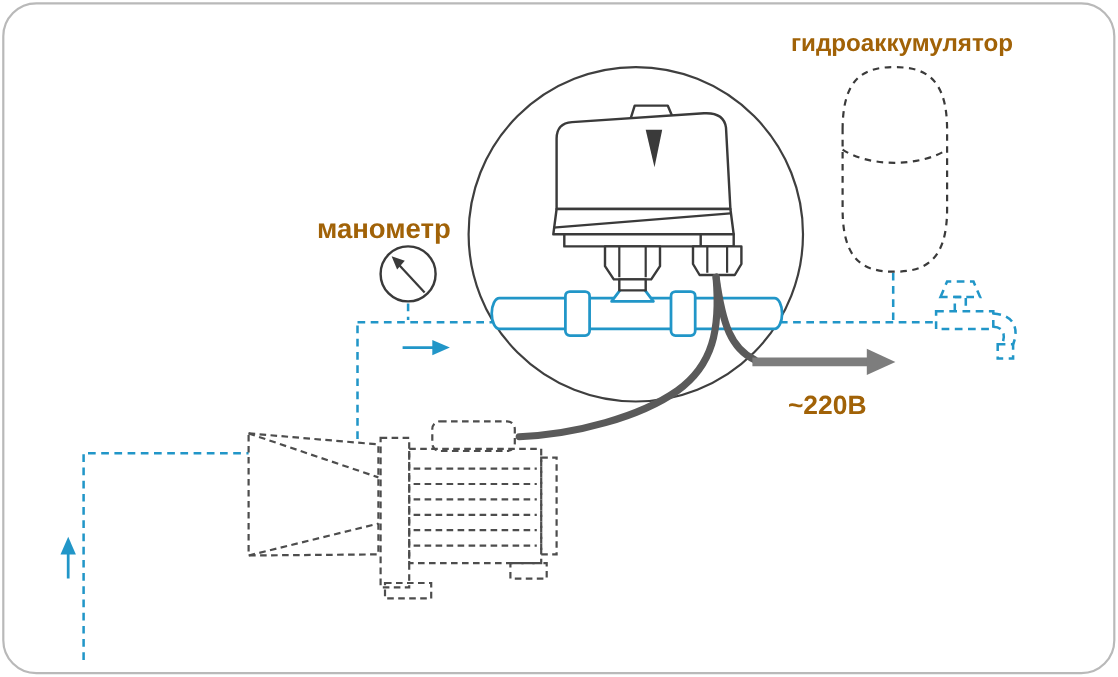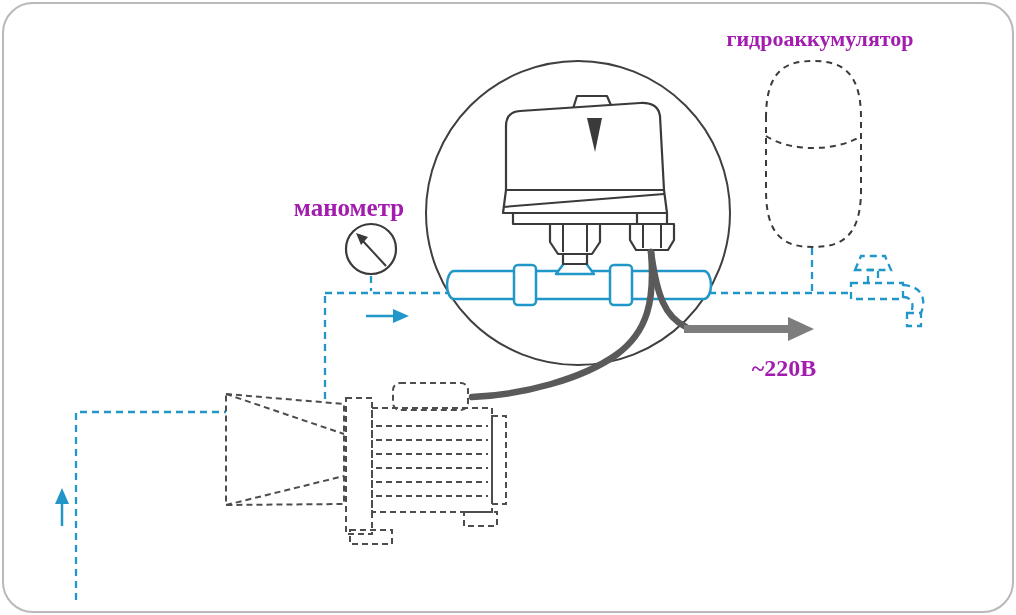--- a/index.html
+++ b/index.html
@@ -7,25 +7,25 @@
     --outline-dark:#3a3a3a;
     --cable-gray:#5a5a5a;
     --arrow-gray:#7d7d7d;
     --pump-gray:#4d4d4d;
     --border-gray:#b9b9b9;
   }
   html,body{margin:0;padding:0;background:#fff;}
   #stage{position:relative;width:1016px;height:615px;background:#fff;overflow:hidden;
          font-family:"Liberation Sans",sans-serif;}
   svg{position:absolute;left:0;top:0;}
-  .label{position:absolute;font-weight:bold;color:#a21caf;text-align:center;
-         font-family:Liberation Serif, serif;}
+  .label{position:absolute;font-weight:bold;color:#a16207;text-align:center;
+         font-family:Liberation Sans, sans-serif;}
   #hydro-label{left:700px;top:26px;width:240px;font-size:22px;}
   #mano-label{left:284px;top:194px;width:130px;font-size:25px;}
-  #power-label{left:732px;top:355px;width:104px;font-size:24px;text-align:center;}
+  #power-label{left:700px;top:355px;width:104px;font-size:24px;text-align:center;}
 
   .blue-dash{stroke:var(--pipe-blue);stroke-width:2.3;fill:none;stroke-dasharray:7 5;}
   .blue-solid{stroke:var(--pipe-blue);stroke-width:2.5;fill:#fff;stroke-linejoin:round;}
   .blue-line{stroke:var(--pipe-blue);stroke-width:2.5;fill:none;}
   .blue-fill{fill:var(--pipe-blue);stroke:none;}
   .dark{stroke:var(--outline-dark);stroke-width:2.2;fill:#fff;stroke-linejoin:round;}
   .dark-line{stroke:var(--outline-dark);stroke-width:2;fill:none;}
   .dark-dash{stroke:var(--outline-dark);stroke-width:2;fill:none;stroke-dasharray:6 5;}
   .dark-fill{fill:var(--outline-dark);stroke:none;}
   .pump-dash{stroke:var(--pump-gray);stroke-width:2;fill:none;stroke-dasharray:6 4;}

